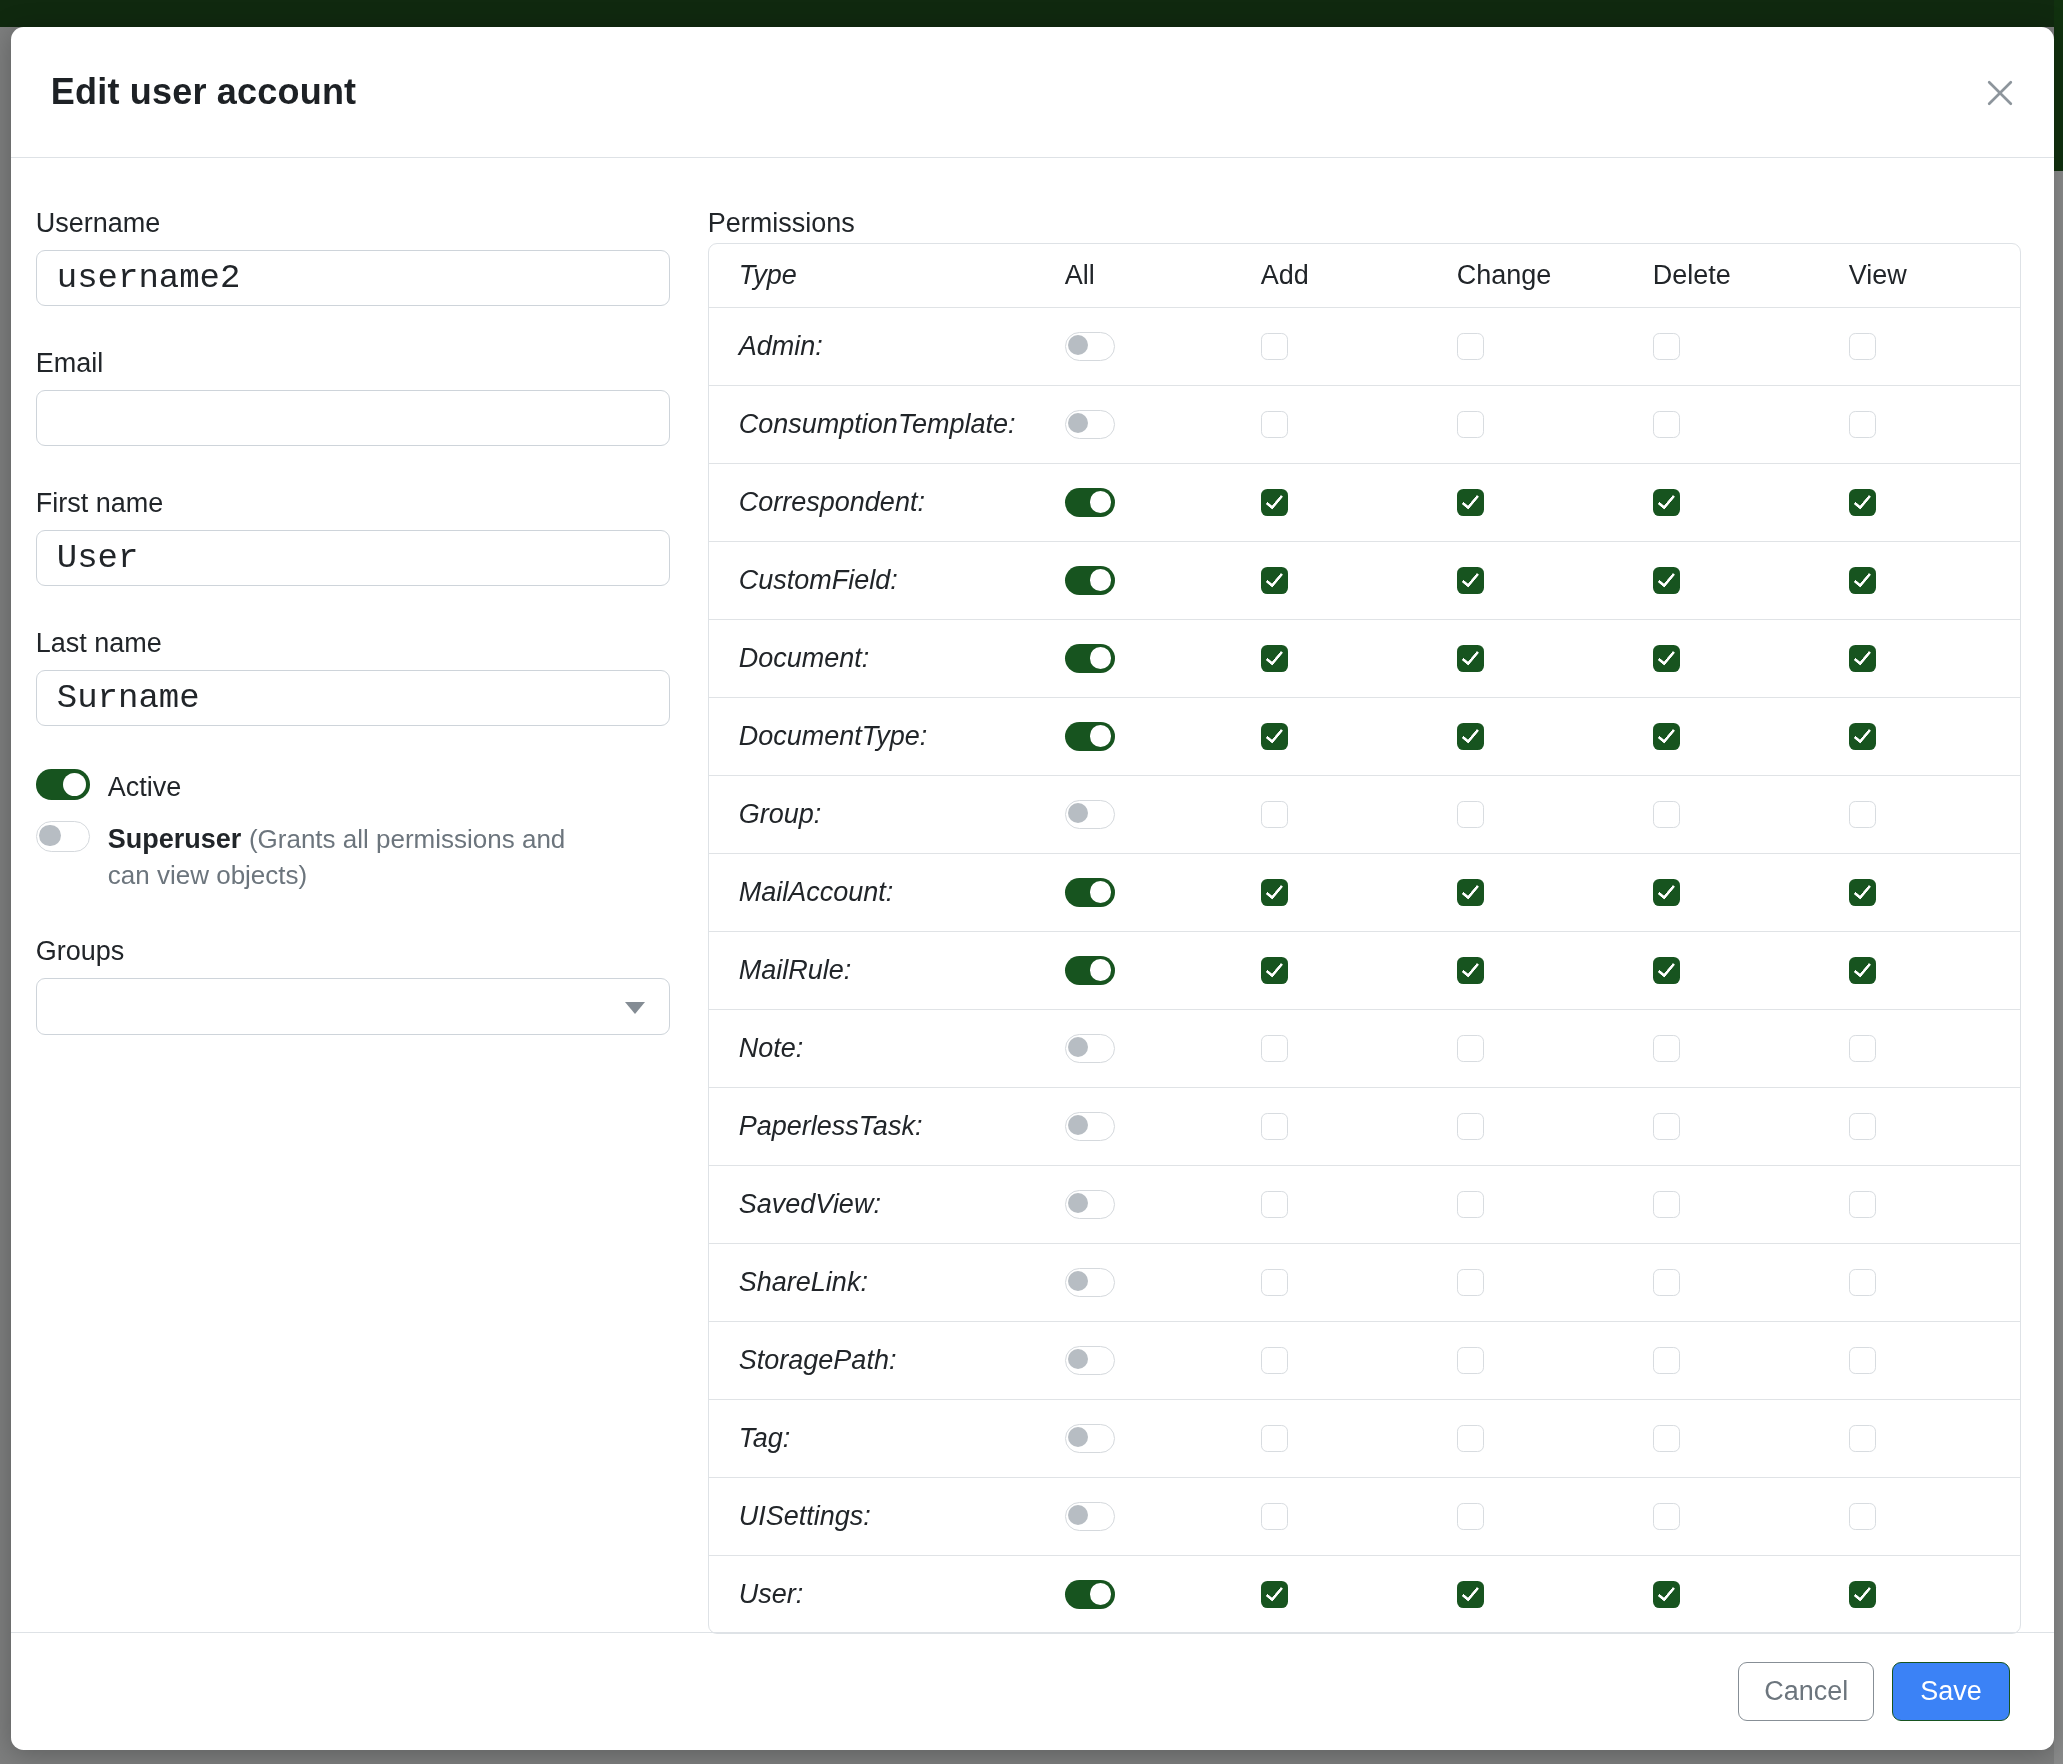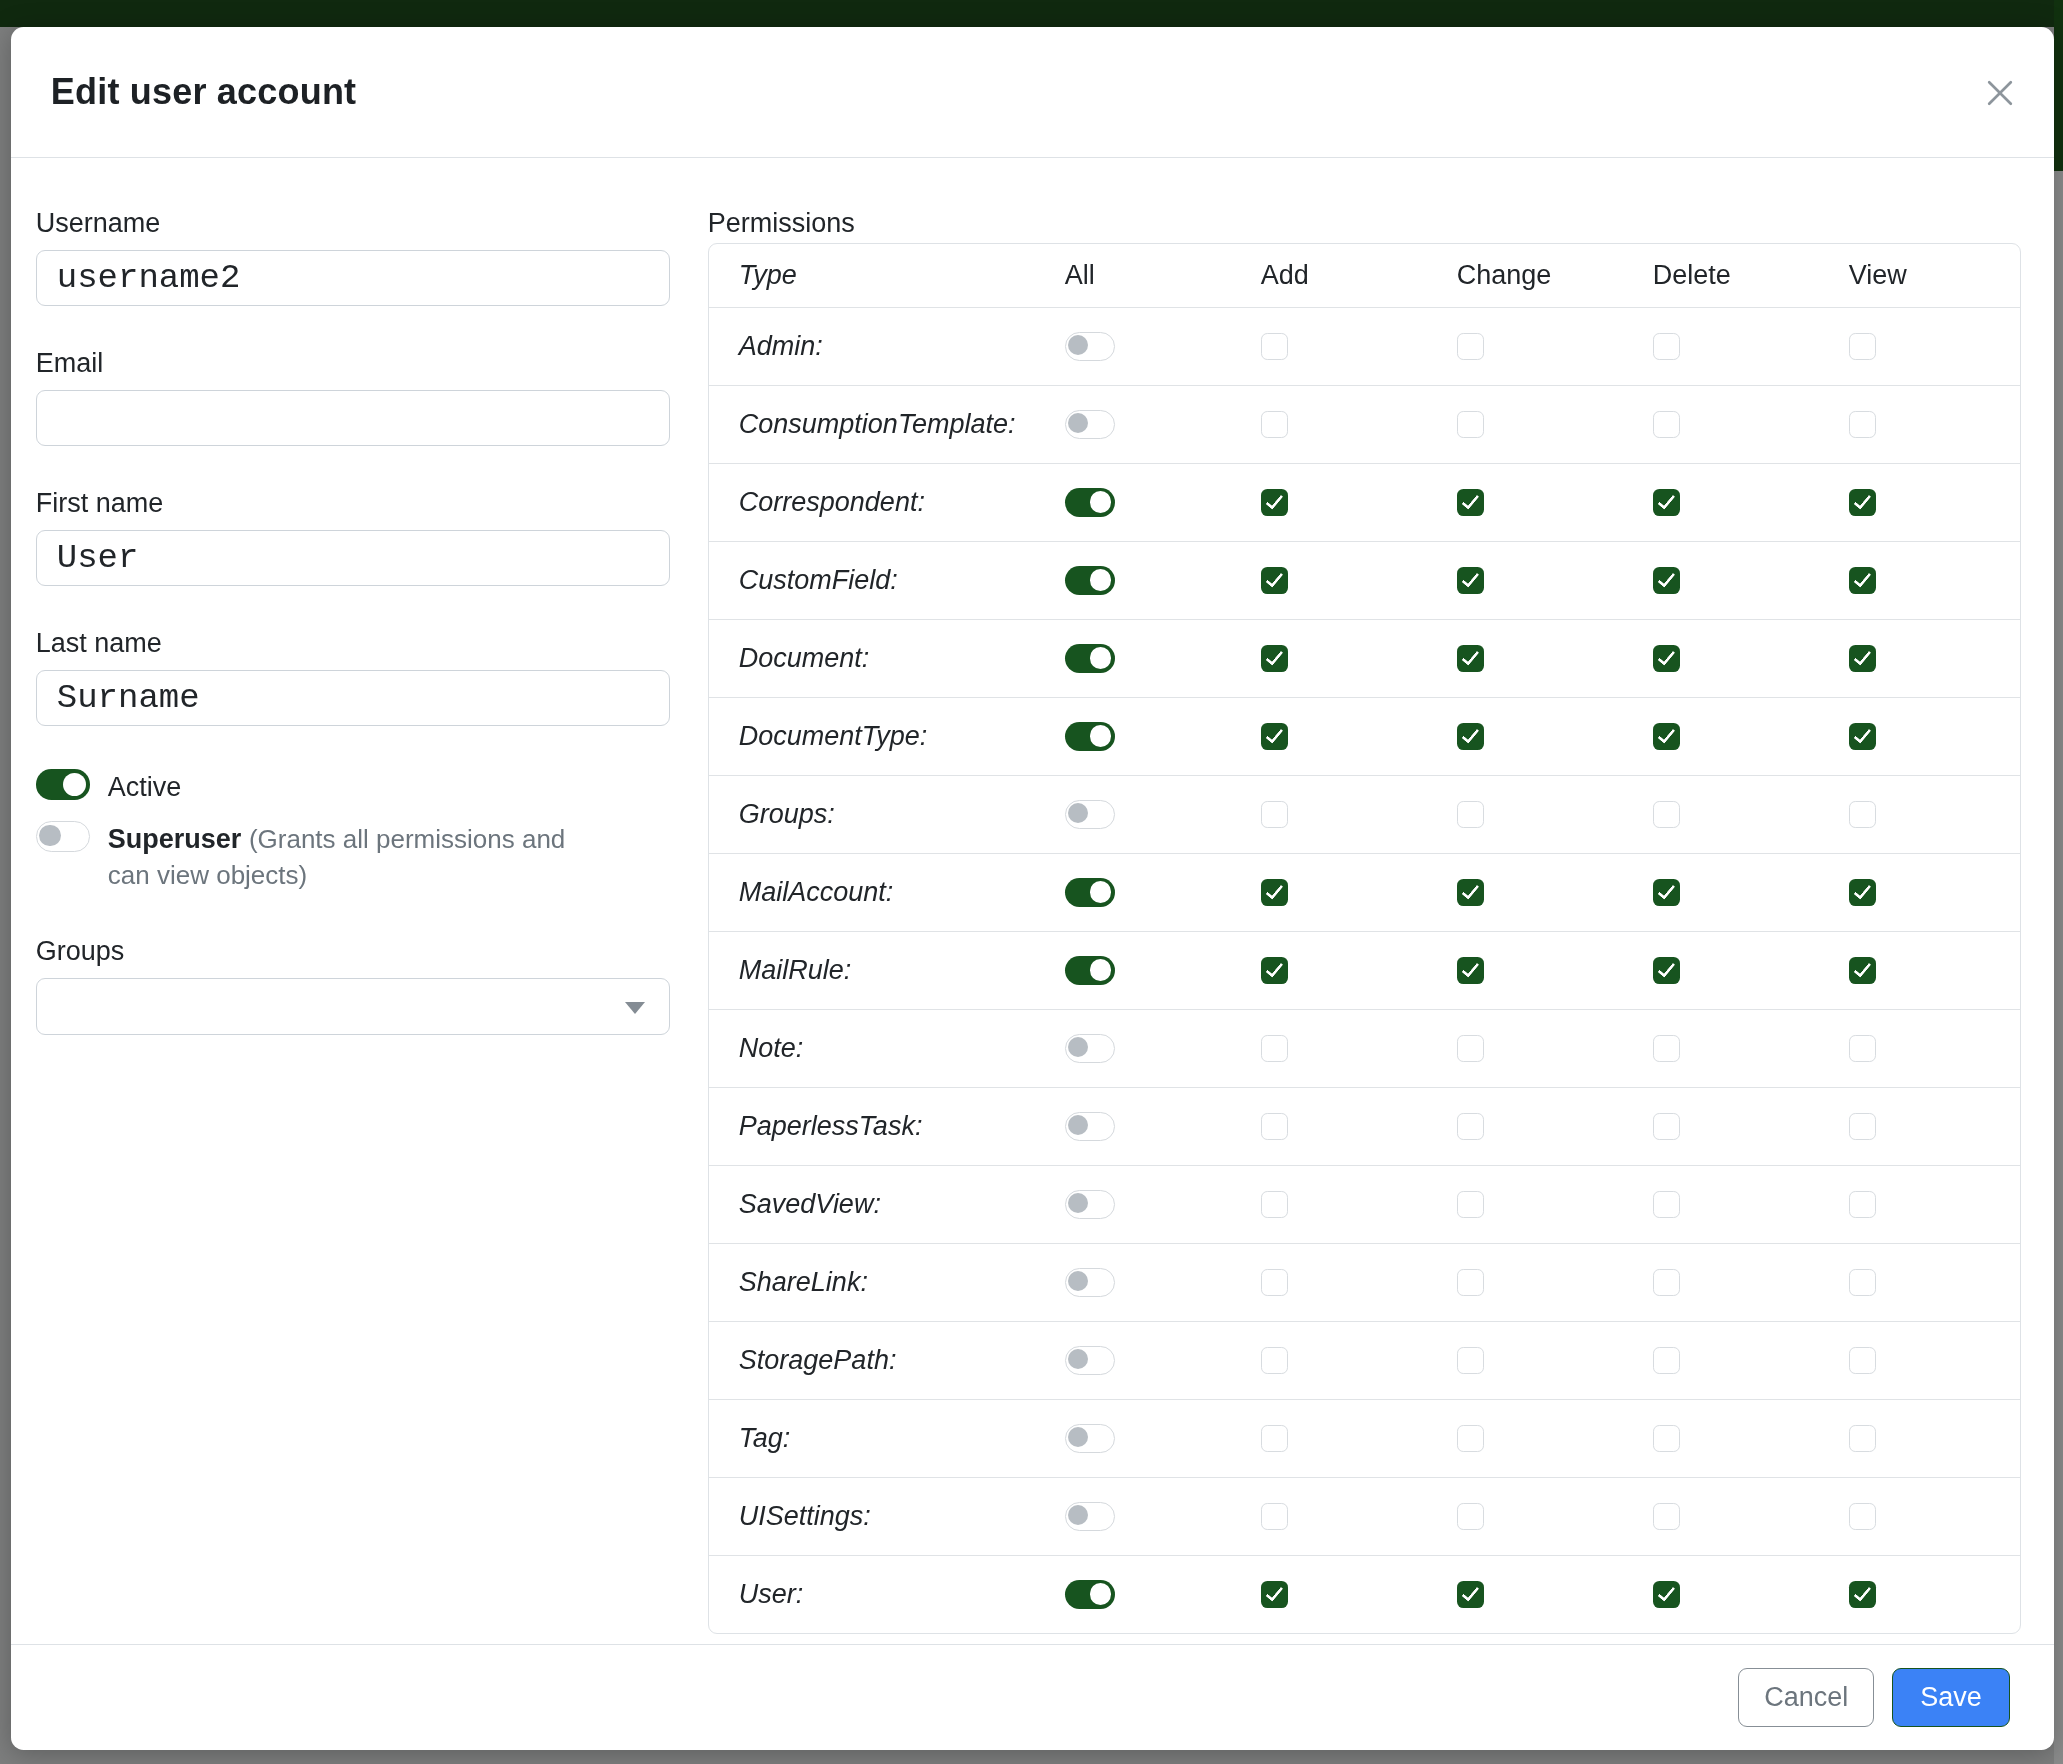--- a/index.html
+++ b/index.html
@@ -28,21 +28,21 @@
   .modal-title{font-size:36px;font-weight:600;color:#1d2125;letter-spacing:0.2px;}
   .close-btn{
     position:absolute;right:25px;top:38px;width:58px;height:58px;border:none;background:transparent;
     cursor:pointer;display:flex;align-items:center;justify-content:center;padding:0;
   }
   .modal-body{
     position:relative;display:flex;box-sizing:border-box;
     padding:47px 33px 0 25px;height:1500px;
   }
   .modal-footer{
-    position:absolute;left:0;right:0;bottom:0;height:106px;box-sizing:border-box;
+    position:absolute;left:0;right:0;bottom:0;height:118px;box-sizing:border-box;
     border-top:1.8px solid #dee2e6;display:flex;align-items:center;justify-content:flex-end;
     gap:18px;padding-right:44px;border-radius:0 0 12.6px 12.6px;
   }
 
   
   .col-left{width:634px;margin-right:38px;flex:none;}
   .field{margin-bottom:39px;}
   .field-label{display:block;font-size:27px;color:#212529;line-height:36px;margin-bottom:9px;}
   .text-input{
     width:100%;height:56px;box-sizing:border-box;border:1.8px solid #ced4da;border-radius:9px;
@@ -309,21 +309,21 @@
               </div>
     <div class="c-ctl">
                 <div class="cb checked"></div>
               </div>
     <div class="c-ctl">
                 <div class="cb checked"></div>
               </div>
   </div>
 
   <div class="perm-grid-row">
-    <div class="c-type">Groups:</div>
+    <div class="c-type">Group:</div>
     <div class="c-ctl">
                 <div class="switch sm off">
                   <span class="knob"></span>
                 </div>
               </div>
     <div class="c-ctl">
                 <div class="cb off"></div>
               </div>
     <div class="c-ctl">
                 <div class="cb off"></div>

